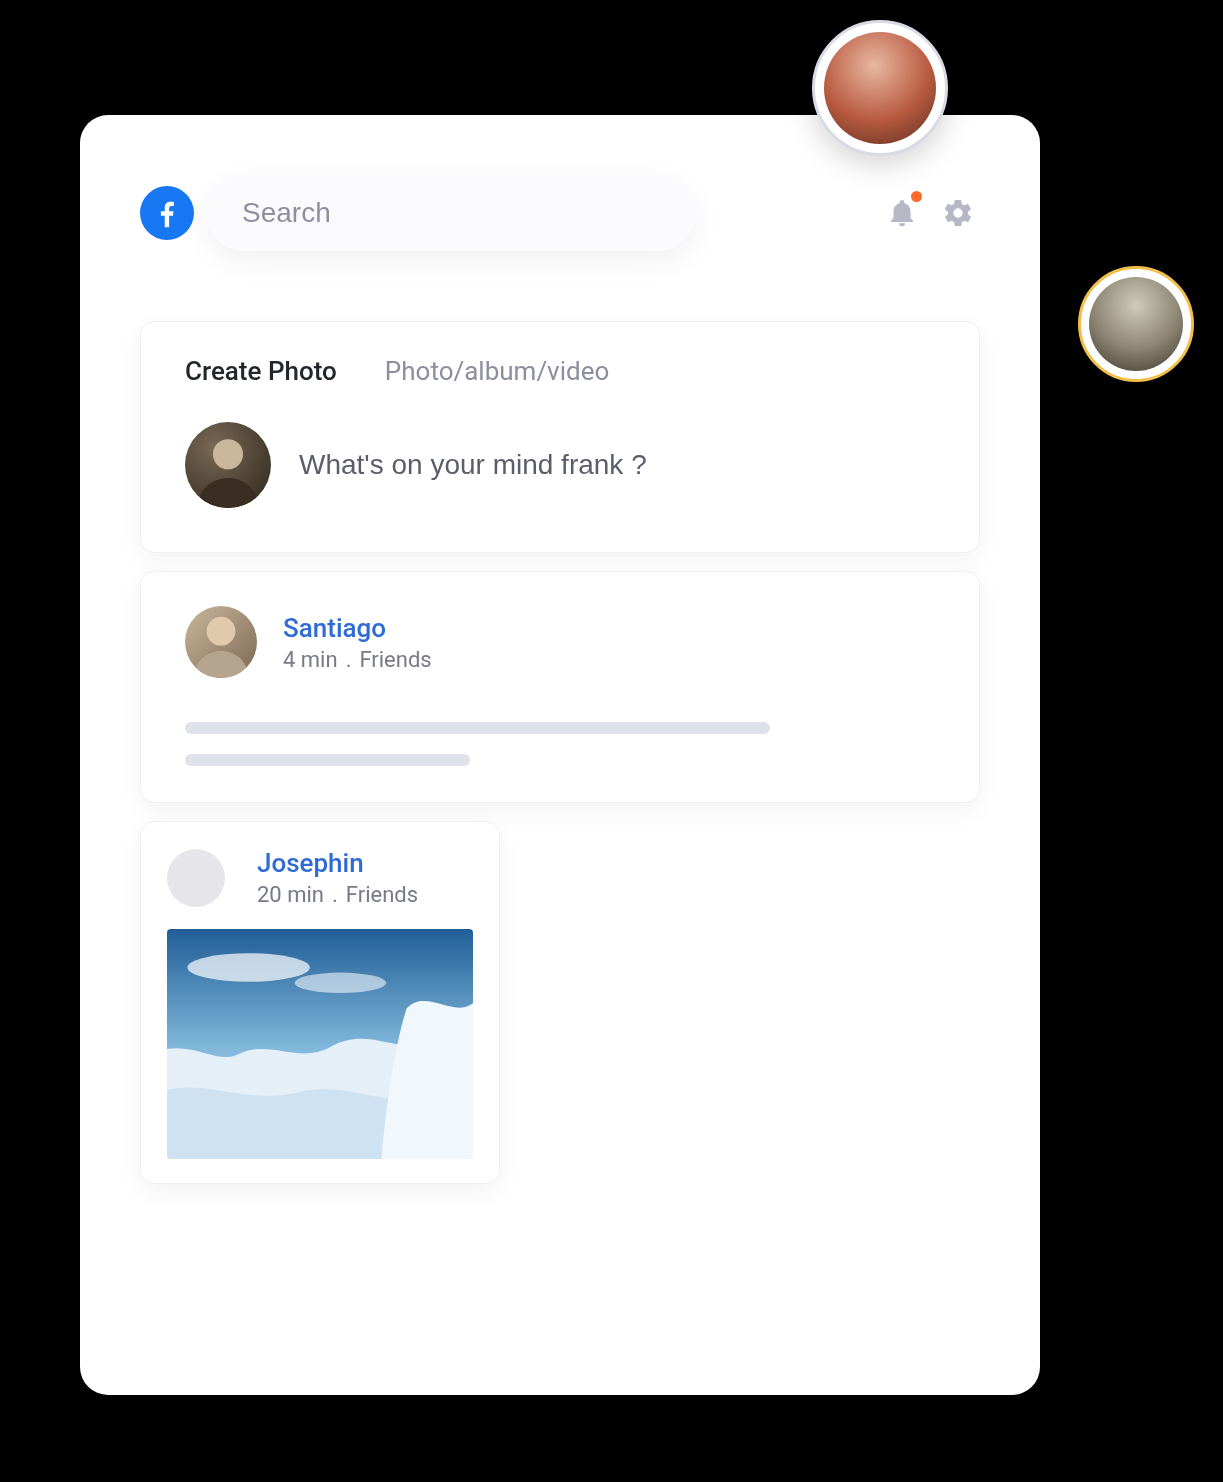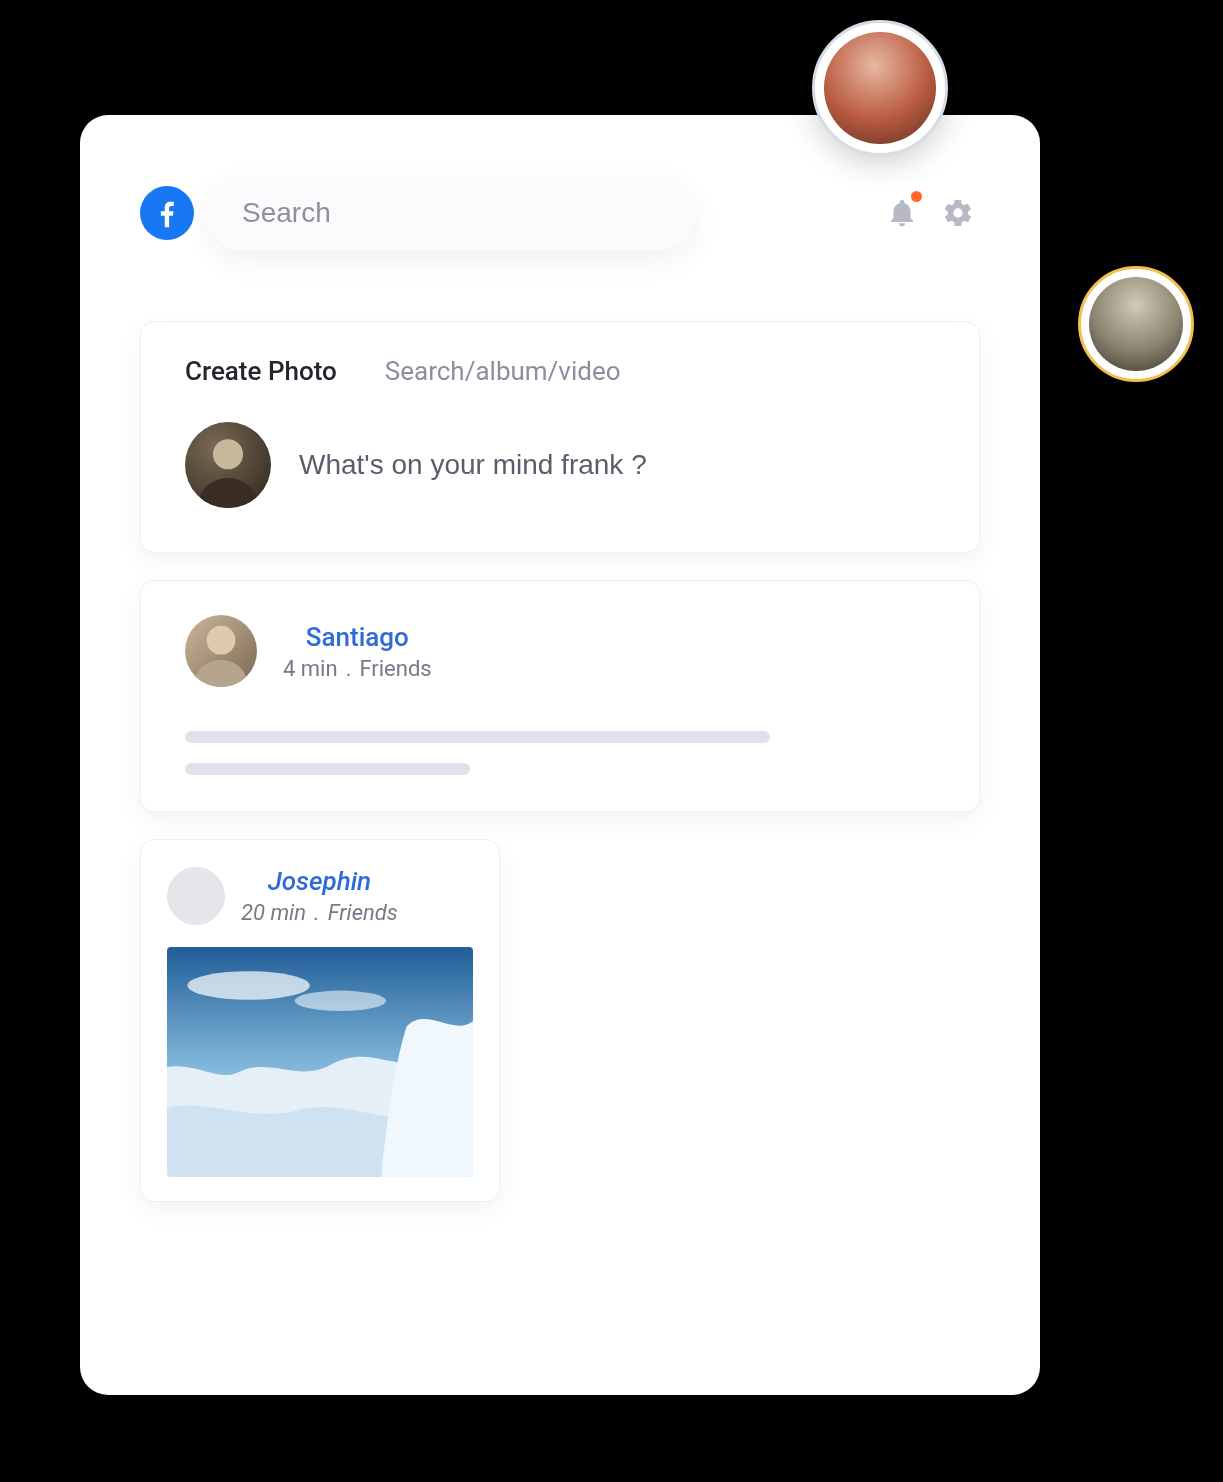--- a/index.html
+++ b/index.html
@@ -98,27 +98,26 @@
   .avatar.user-self { width: 86px; height: 86px; background: radial-gradient(circle at 35% 30%, #7a6a56, #2b2319); }
   .create-row input {
     border: none; outline: none;
     font-size: 28px; color: #701a75;
     background: transparent;
     flex: 1;
   }
   .create-row input::placeholder { color: #5b5d6b; }
 
   .post-card {
-    margin-top: 27px;
+    margin-top: 18px;
     background: #fff;
     border: 1px solid #eef0f6;
     border-radius: 14px;
     box-shadow: 0 8px 24px rgba(18,23,45,0.05);
     padding: 34px 44px 36px 44px;
-    text-align: center;
   }
   .post-header {
     display: flex;
     align-items: center;
     gap: 26px;
   }
   .avatar.post-avatar { width: 72px; height: 72px; background: linear-gradient(135deg,#cbb79d,#7b6852); }
   .avatar.small-avatar { width: 58px; height: 58px; background: #e5e5ea; }
   .post-name {
     font-size: 26px;
@@ -139,21 +138,21 @@
   .skeleton .bar {
     height: 12px; border-radius: 6px; background: #dfe2ea;
   }
   .skeleton .bar.w1 { width: 78%; }
   .skeleton .bar.w2 { width: 38%; }
 
   .post-card.small {
     width: 360px;
     padding: 26px 26px 24px 26px;
   }
-  .post-card.small .post-header { gap: 16px; font-style: italic; }
+  .post-card.small .post-header { gap: 32px; }
   .post-image {
     margin-top: 22px;
     width: 100%;
     height: 230px;
     border-radius: 4px;
     overflow: hidden;
   }
   .post-image svg { width: 100%; height: 100%; display: block; }
 
   .floating-avatar {
@@ -204,21 +203,21 @@
     <div class="icon-btn">
       <svg viewBox="0 0 24 24">
           <path d="M19.4 13a7.5 7.5 0 0 0 .1-1 7.5 7.5 0 0 0-.1-1l2.1-1.6a.5.5 0 0 0 .1-.6l-2-3.4a.5.5 0 0 0-.6-.2l-2.5 1a7 7 0 0 0-1.7-1l-.4-2.6a.5.5 0 0 0-.5-.4h-4a.5.5 0 0 0-.5.4l-.4 2.6a7 7 0 0 0-1.7 1l-2.5-1a.5.5 0 0 0-.6.2l-2 3.4a.5.5 0 0 0 .1.6L4.5 11a7.5 7.5 0 0 0 0 2l-2.1 1.6a.5.5 0 0 0-.1.6l2 3.4a.5.5 0 0 0 .6.2l2.5-1a7 7 0 0 0 1.7 1l.4 2.6a.5.5 0 0 0 .5.4h4a.5.5 0 0 0 .5-.4l.4-2.6a7 7 0 0 0 1.7-1l2.5 1a.5.5 0 0 0 .6-.2l2-3.4a.5.5 0 0 0-.1-.6zM12 15.5A3.5 3.5 0 1 1 15.5 12 3.5 3.5 0 0 1 12 15.5z"></path>
         </svg>
     </div>
   </div>
 
   <div class="create-card">
     <div class="create-tabs">
       <div class="create-tab active">Create Photo</div>
-      <div class="create-tab muted">Search/album/video</div>
+      <div class="create-tab muted">Photo/album/video</div>
     </div>
     <div class="create-row">
       <div class="avatar user-self">
         <svg viewBox="0 0 40 40" width="86" height="86">
           <circle cx="20" cy="15" r="7" fill="#c9b79b"></circle>
           <path d="M6 40c0-10 8-14 14-14s14 4 14 14z" fill="#3a2e22"></path>
         </svg>
       </div>
       <input type="text" placeholder="What's on your mind frank ?" style="">
     </div>

